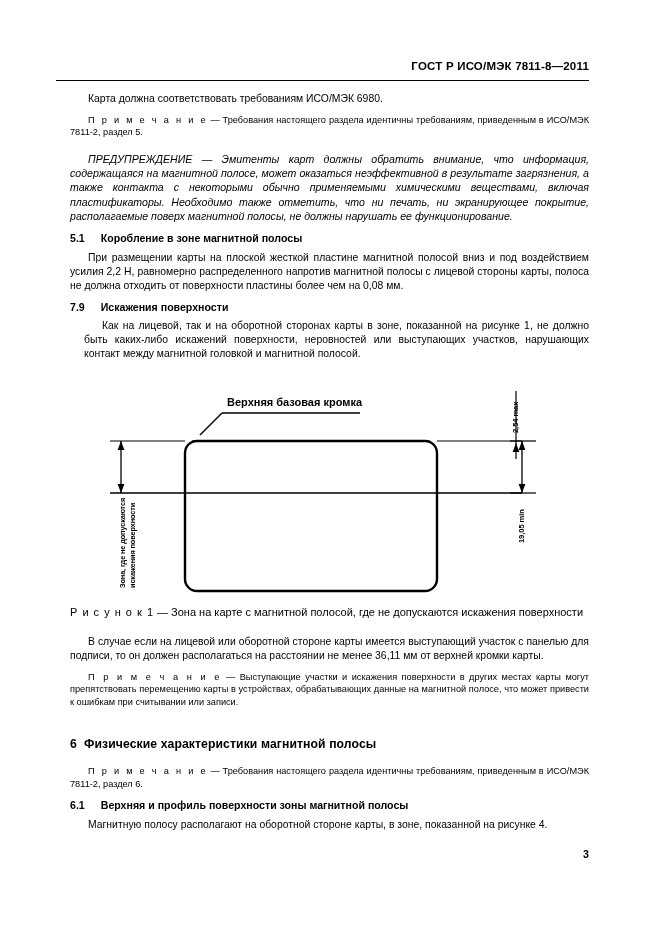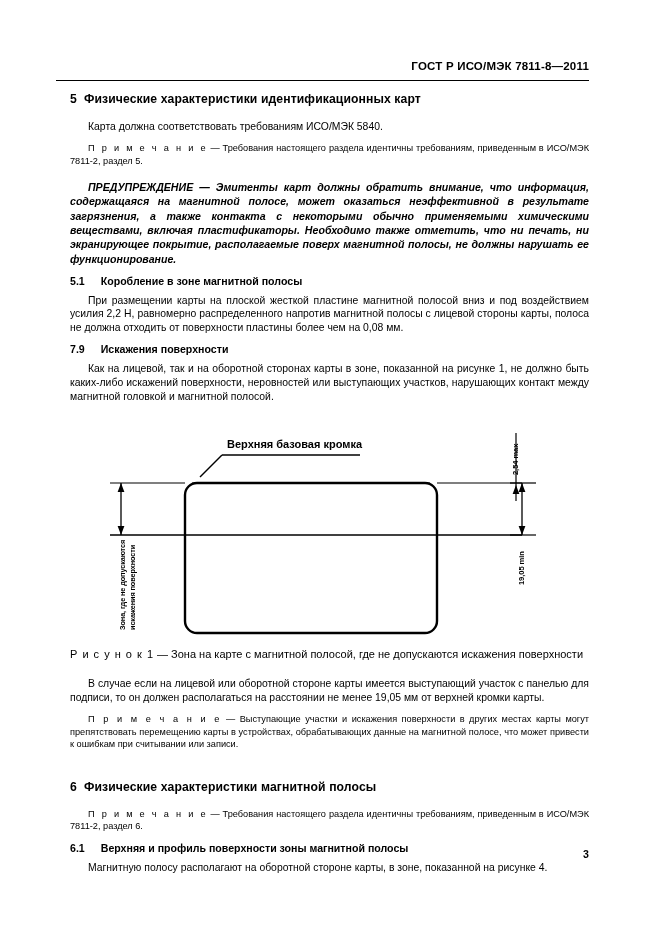--- a/index.html
+++ b/index.html
@@ -71,37 +71,37 @@
   h3.subsec .num { margin-right: 16px; }
 
   p.body {
     font-size: 10.4px;
     line-height: 1.33;
     margin: 0 0 8px 0;
     text-align: justify;
     text-indent: 18px;
     hyphens: manual;
   }
-  p.body.last { margin-bottom: 10px; }
+  p.body.last { margin-bottom: 10px; margin-left: 14px; }
 
   p.note {
     font-size: 9.2px;
     line-height: 1.36;
     margin: 0 0 9px 0;
     text-align: justify;
     text-indent: 18px;
   }
   p.note .spaced {
     letter-spacing: 2.1px;
   }
 
   p.warning {
     font-size: 10.6px;
     line-height: 1.35;
-    font-weight: bold;
+    font-weight: normal;
     font-style: italic;
     margin: 0 0 9px 0;
     text-align: justify;
     text-indent: 18px;
   }
 
   .spacer-sm { height: 4px; }
   .spacer-md { height: 12px; }
   .spacer-lg { height: 20px; }
 
@@ -160,25 +160,22 @@
 
 <div class="page">
 
   <div class="header">
     <div class="header-title">ГОСТ Р ИСО/МЭК 7811-8—2011</div>
     <div class="header-rule"></div>
   </div>
 
   <div class="content">
 
-    <h2 class="sec">
-      <span class="num">5</span><span>Физические характеристики идентификационных карт</span>
-    </h2>
-
-    <p class="body">Карта должна соответствовать требованиям ИСО/МЭК 5840.</p>
+
+    <p class="body">Карта должна соответствовать требованиям ИСО/МЭК 6980.</p>
 
     <p class="note">
       <span class="spaced">П р и м е ч а н и е</span><span> — Требования настоящего раздела идентичны требованиям, приведенным в ИСО/МЭК 7811-2, раздел 5.</span>
     </p>
 
     <div class="spacer-sm"></div>
 
     <p class="warning">
       <span>ПРЕДУПРЕЖДЕНИЕ</span><span> — Эмитенты карт должны обратить внимание, что информация, содержащаяся на магнитной полосе, может оказаться неэффективной в результате загрязнения, а также контакта с некоторыми обычно применяемыми химическими веществами, включая пластификаторы. Необходимо также отметить, что ни печать, ни экранирующее покрытие, располагаемые поверх магнитной полосы, не должны нарушать ее функционирование.</span>
     </p>
@@ -241,21 +238,21 @@
       <div class="vlabel" style="left:441px; top:50px; font-size:7.6px;">2,54 max</div>
       <div class="vlabel" style="left:447px; top:160px; font-size:7.6px;">19,05 min</div>
 
       <div class="fig-caption">
         <span class="cap-lead">Р и с у н о к  1</span><span> — Зона на карте с магнитной полосой, где не допускаются искажения поверхности</span>
       </div>
     </div>
 
     <div class="spacer-lg"></div>
 
-    <p class="body">В случае если на лицевой или оборотной стороне карты имеется выступающий участок с панелью для подписи, то он должен располагаться на расстоянии не менее 19,05 мм от верхней кромки карты.</p>
+    <p class="body">В случае если на лицевой или оборотной стороне карты имеется выступающий участок с панелью для подписи, то он должен располагаться на расстоянии не менее 36,11 мм от верхней кромки карты.</p>
 
     <p class="note">
       <span class="spaced">П р и м е ч а н и е</span><span> — Выступающие участки и искажения поверхности в других местах карты могут препятствовать перемещению карты в устройствах, обрабатывающих данные на магнитной полосе, что может привести к ошибкам при считывании или записи.</span>
     </p>
 
     <div class="spacer-lg"></div>
 
     <h2 class="sec">
       <span class="num">6</span><span>Физические характеристики магнитной полосы</span>
     </h2>

